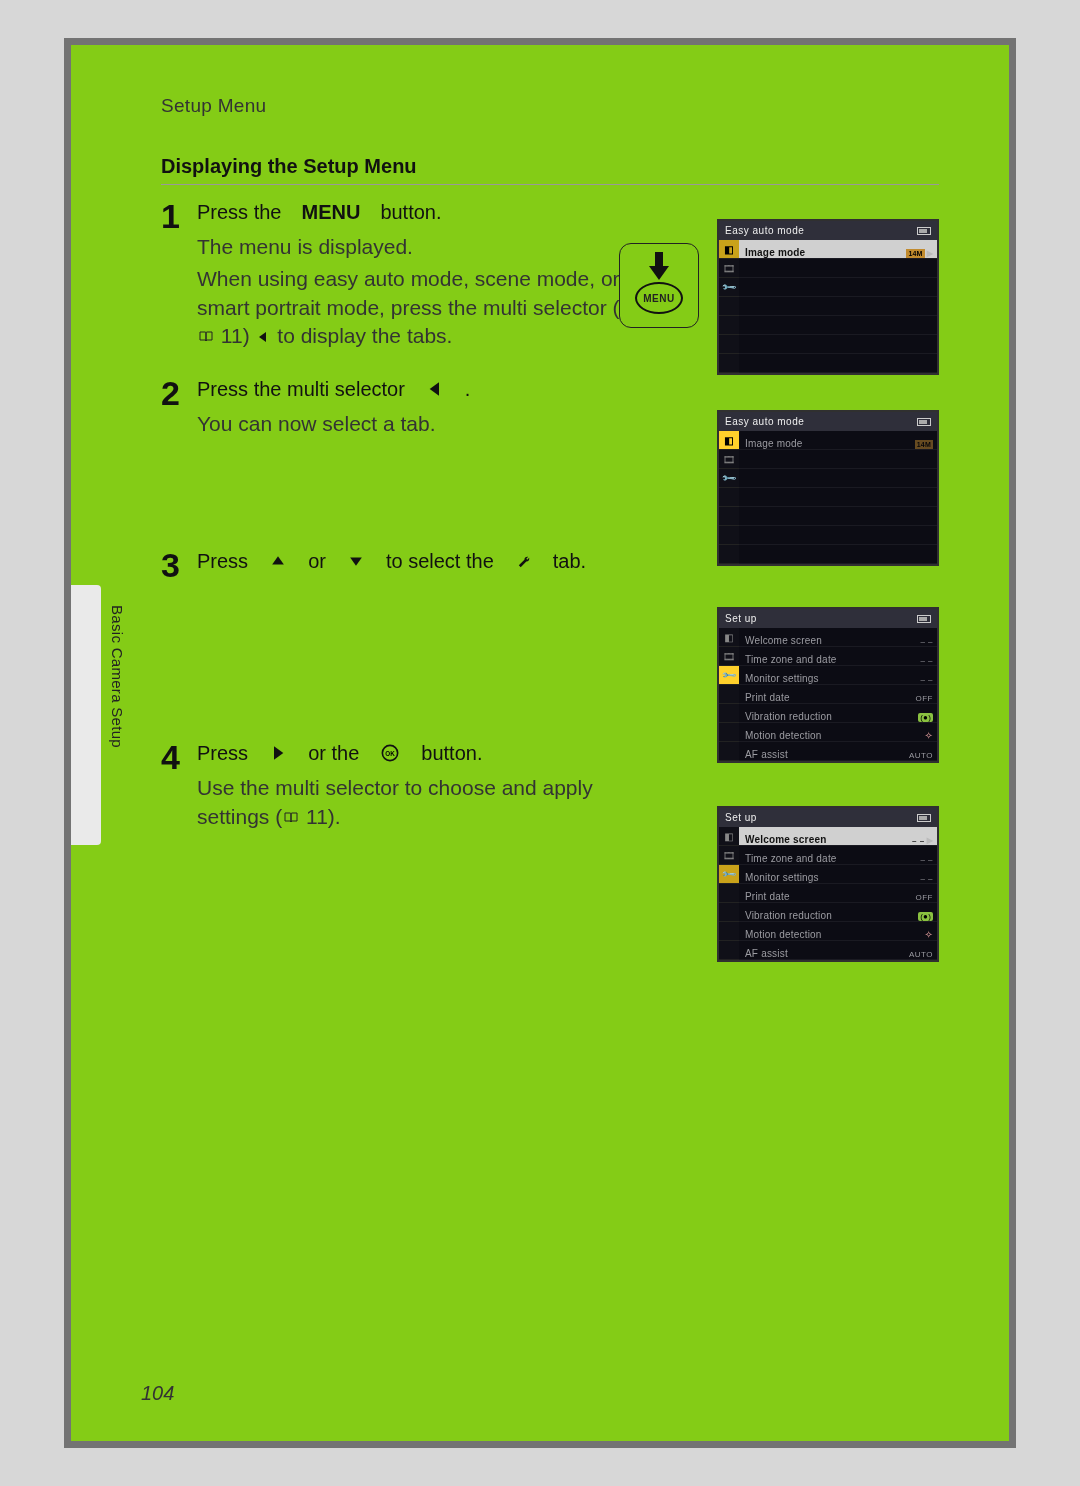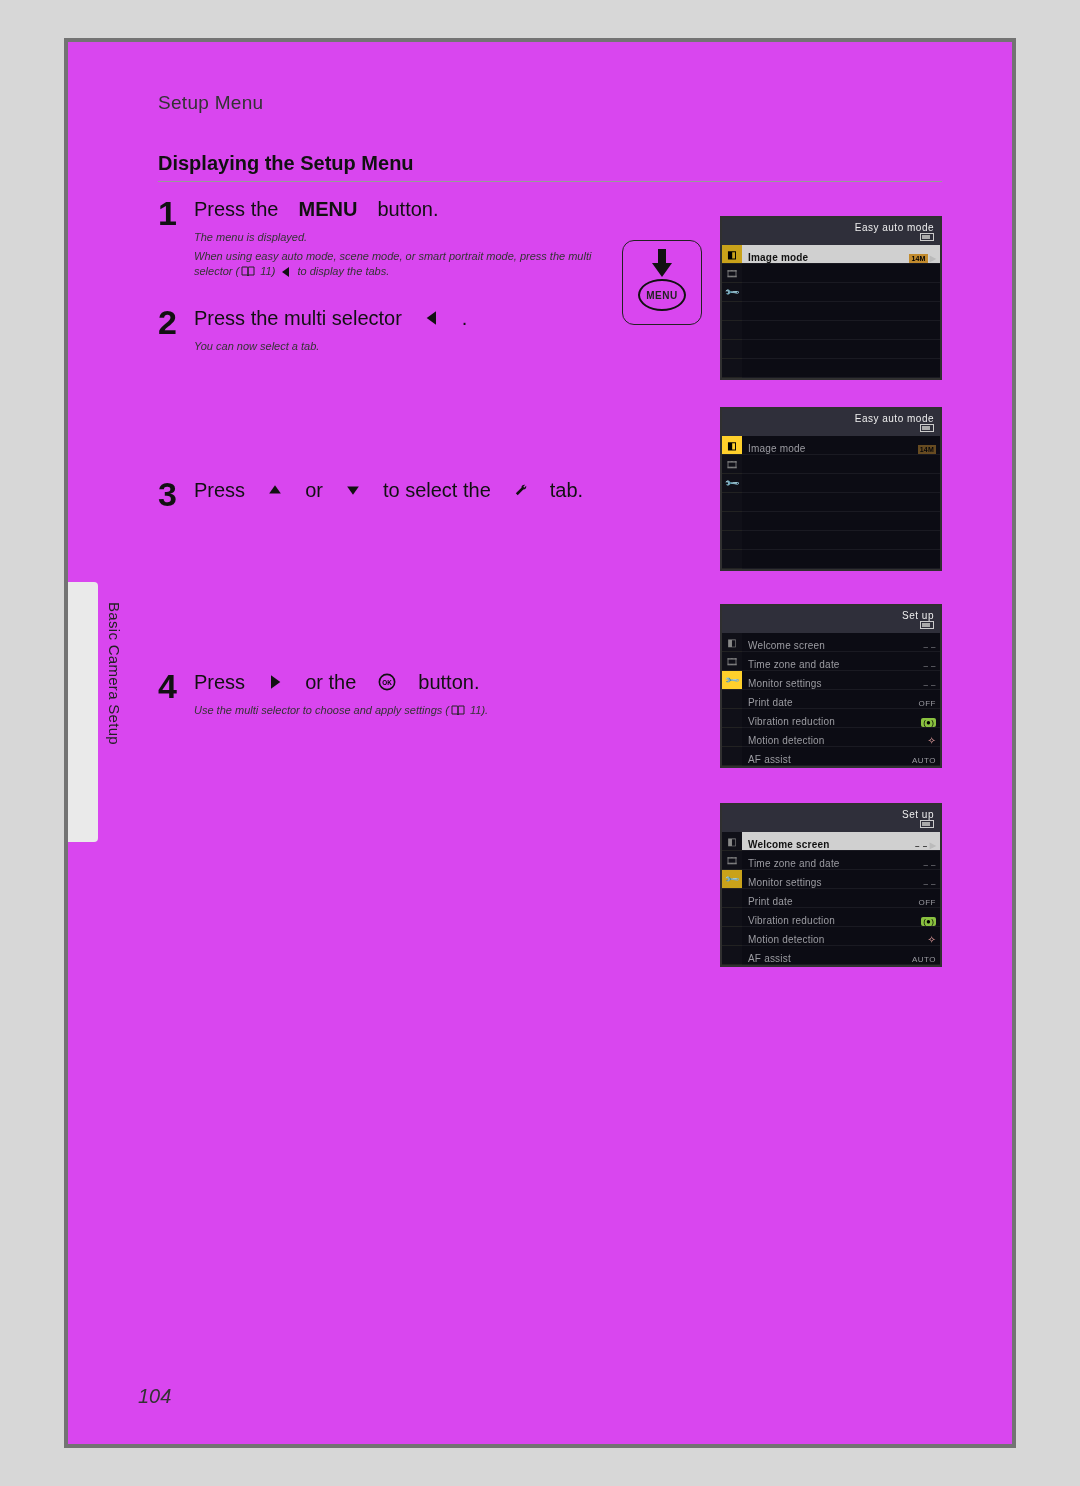--- a/index.html
+++ b/index.html
@@ -6,22 +6,22 @@
   body {
     margin: 0;
     background: #d7d7d7;
     font-family: "Segoe UI", Arial, sans-serif;
     color: #222;
   }
   .page {
     width: 952px;
     height: 1410px;
     margin: 38px auto;
-    background: #d946ef;
-    border: 4px solid #737373;
+    background: #84cc16;
+    border: 7px solid #737373;
     position: relative;
     padding: 50px 70px 50px 90px;
   }
   .section-label {
     font-size: 19px;
     letter-spacing: 0.3px;
     margin-bottom: 38px;
     color: #333;
   }
   .title {
@@ -51,25 +51,24 @@
     color: #111;
     margin-bottom: 8px;
     line-height: 1.3;
     display: flex;
     flex-wrap: wrap;
     align-items: center;
     gap: 20px;
   }
   .step-heading .bold { font-weight: 700; font-family: Arial, sans-serif; }
   .step-text {
-    font-size: 11px;
+    font-size: 21px;
     color: #333;
     line-height: 1.35;
     max-width: 430px;
-    font-style: italic;
   }
   .step-text p { margin: 0 0 4px 0; }
   .inline-icon { display: inline-block; vertical-align: middle; margin: 0 2px; }
 
   
   .shot {
     position: absolute;
     right: 70px;
     width: 222px;
     background: #000;
@@ -77,22 +76,21 @@
     color: #ddd;
     font-size: 10px;
   }
   .shot-header {
     background: #2f2f3a;
     color: #eee;
     padding: 4px 6px;
     letter-spacing: 0.5px;
     display: flex;
     justify-content: space-between;
-    align-items: flex-end;
-    flex-direction: column;
+    align-items: center;
   }
   .shot-body { display: flex; }
   .shot-tabs {
     width: 20px;
     display: flex;
     flex-direction: column;
   }
   .shot-tab {
     height: 19px;
     display: flex;

